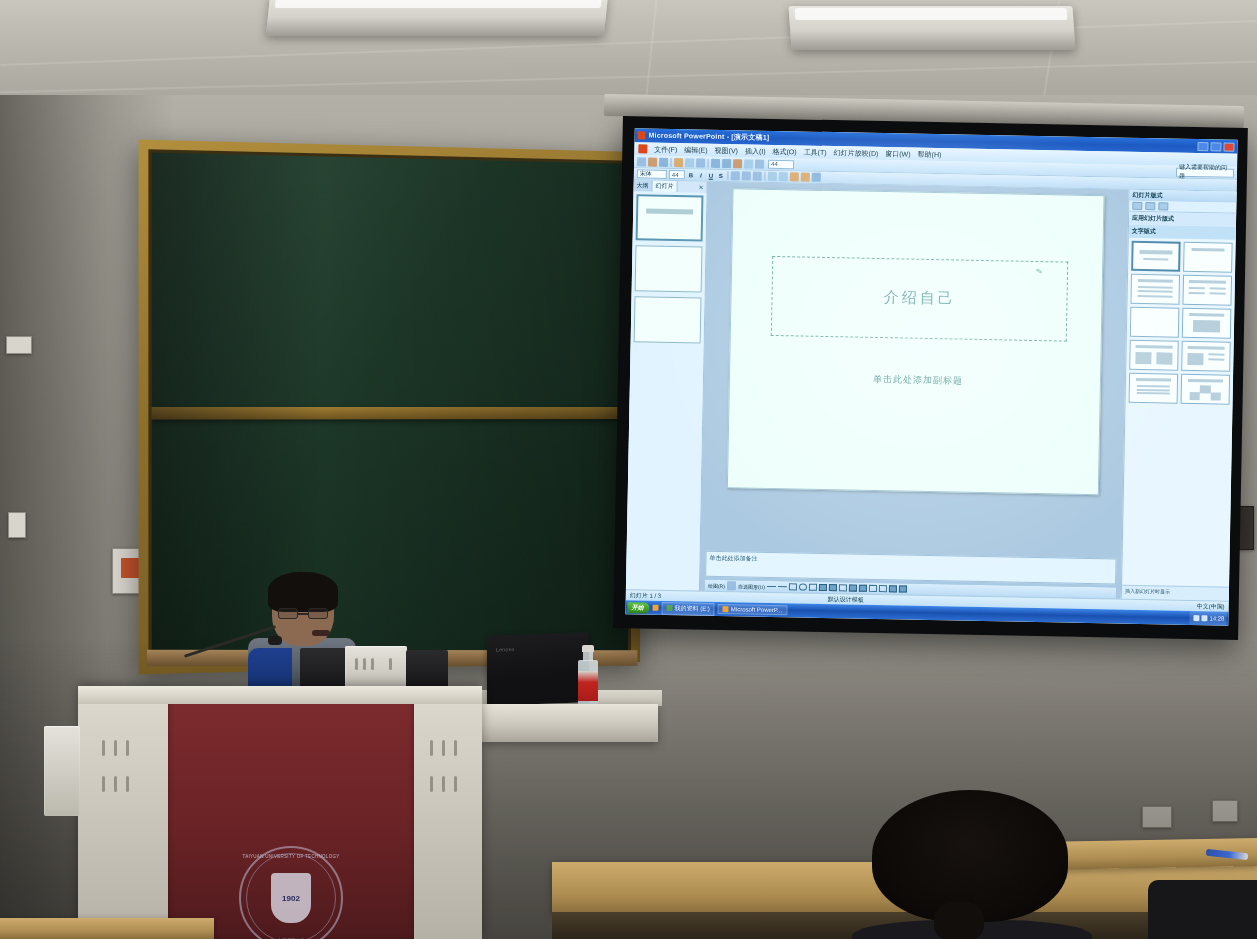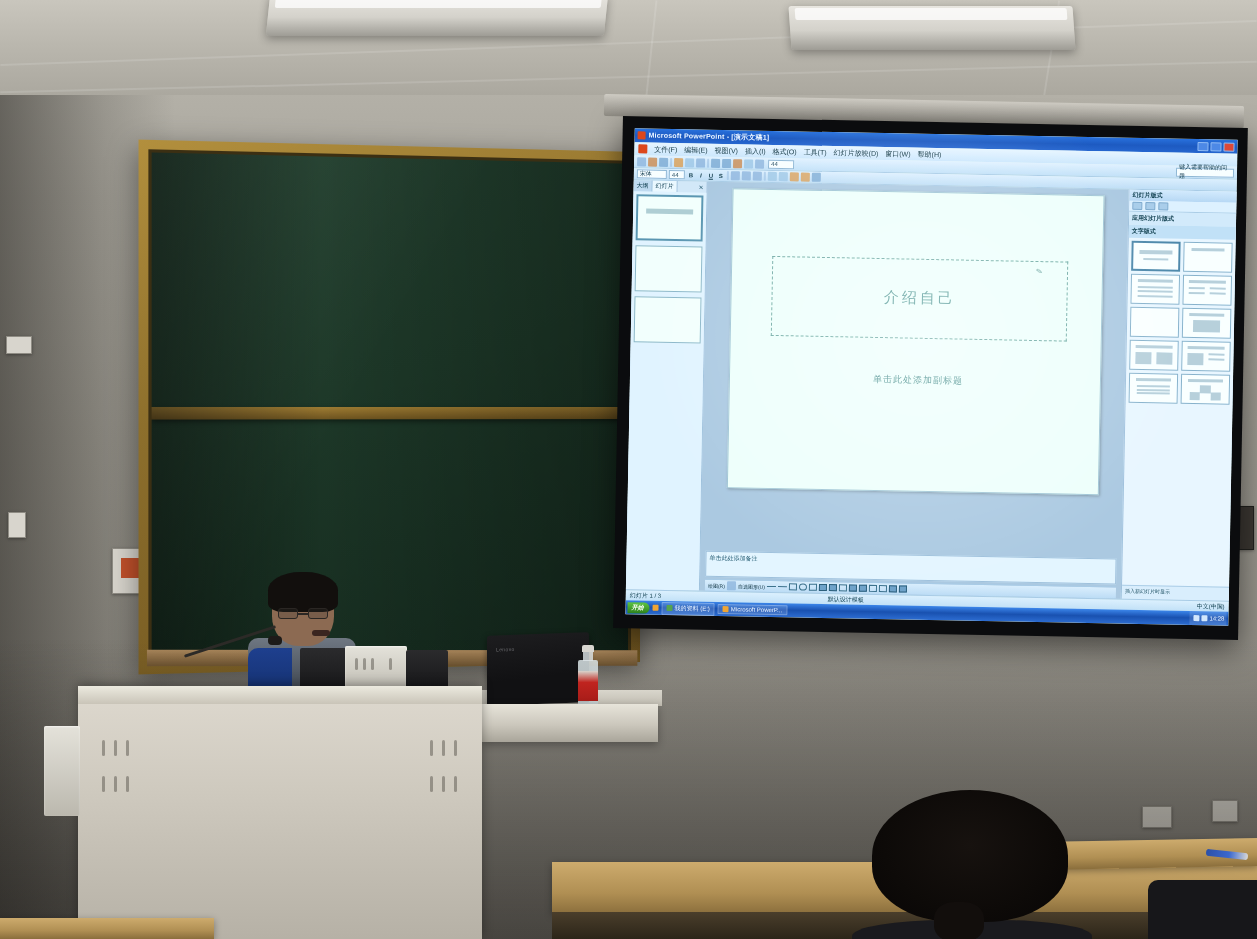--- a/index.html
+++ b/index.html
@@ -669,20 +669,30 @@
   <div class="equip" style="left:300px;top:648px;width:50px;height:46px;"></div>
   <div class="equip-white" style="left:345px;top:646px;width:62px;height:50px;">
     <div class="vent" style="left:10px;top:12px"></div>
     <div class="vent" style="left:18px;top:12px"></div>
     <div class="vent" style="left:26px;top:12px"></div>
     <div class="vent" style="left:44px;top:12px"></div>
   </div>
   <div class="equip" style="left:406px;top:650px;width:42px;height:42px;"></div>
 
   <div class="podium">
+    <div class="podium-face">
+      <div class="logo">
+        <div class="logo-ring"></div>
+        <div class="logo-top-text">TAIYUAN UNIVERSITY OF TECHNOLOGY</div>
+        <div class="shield">
+          <span>1902</span>
+        </div>
+        <div class="logo-bot-text">太原理工大学</div>
+      </div>
+    </div>
     <div class="vent" style="left:24px;top:54px;height:16px"></div>
     <div class="vent" style="left:36px;top:54px;height:16px"></div>
     <div class="vent" style="left:48px;top:54px;height:16px"></div>
     <div class="vent" style="left:24px;top:90px;height:16px"></div>
     <div class="vent" style="left:36px;top:90px;height:16px"></div>
     <div class="vent" style="left:48px;top:90px;height:16px"></div>
     <div class="vent" style="left:352px;top:54px;height:16px"></div>
     <div class="vent" style="left:364px;top:54px;height:16px"></div>
     <div class="vent" style="left:376px;top:54px;height:16px"></div>
     <div class="vent" style="left:352px;top:90px;height:16px"></div>

